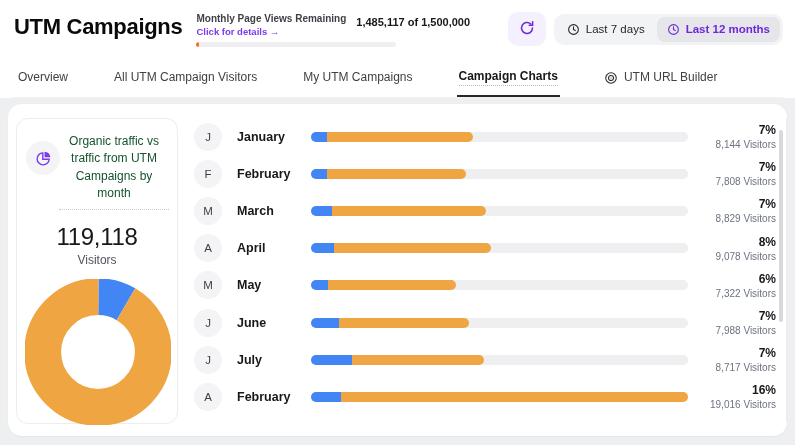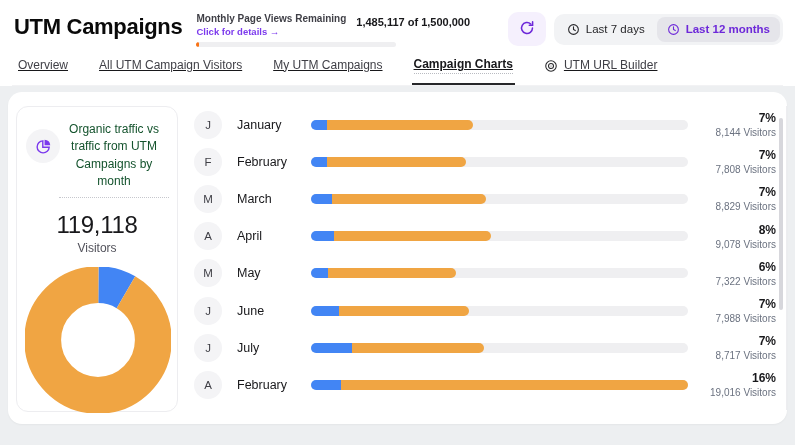--- a/index.html
+++ b/index.html
@@ -21,40 +21,40 @@
   .usage-value { font-size:11px; font-weight:700; color:#18181B; margin-top:3px; white-space:nowrap; }
   .usage-bar { margin-top:5px; height:5px; border-radius:3px; background:#EFEFF1; overflow:hidden; }
   .usage-bar-fill { height:100%; border-radius:3px; }
   .controls { margin-left:auto; display:flex; align-items:center; gap:8px; }
   .refresh-btn { width:38px; height:34px; border:none; border-radius:10px; background:#F5F0FD; display:flex; align-items:center; justify-content:center; cursor:pointer; }
   .ranges { display:flex; align-items:flex-start; background:#F2F3F5; border-radius:10px; padding:3px; gap:2px; }
   .range-btn { display:flex; align-items:center; gap:6px; border:none; background:transparent; border-radius:8px; padding:6px 10px; font-size:11.5px; font-family:inherit; color:#27272A; cursor:pointer; white-space:nowrap; }
   .range-btn.active { background:#E5E5EA; color:#6D28D9; font-weight:700; }
   .range-btn svg { flex:0 0 auto; }
   
-  .tab-bar { display:flex; gap:27px; margin-top:8px; padding:0 4px; border-bottom:1px solid #F2F2F4;text-decoration:underline; }
+  .tab-bar { display:flex; gap:42px; margin-top:20px; padding:0 4px; border-bottom:1px solid #F2F2F4; }
   .tab { display:flex; align-items:center; gap:6px; padding:2px 2px 9px 2px; font-size:12px; color:#3F3F46; cursor:pointer; border-bottom:2px solid transparent; white-space:nowrap; }
   .tab .tab-label { padding-bottom:2px; }
   .tab.active { border-bottom-color:#27272A; color:#18181B; font-weight:600; }
   .tab.active .tab-label { border-bottom:1px dotted #B9BBC1; }
   
   .main { padding:6px 8px 0 8px; }
   .card { background:#FFFFFF; border-radius:14px; height:332px; display:flex; position:relative; box-shadow:0 1px 2px rgba(0,0,0,0.04); }
   
   .left-card { width:162px; margin:14px 0 12px 8px; border:1px solid #EDEDF0; border-radius:12px; padding:14px 8px 8px 8px; position:relative; flex:0 0 auto; }
   .summary-icon { position:absolute; left:9px; top:22px; width:34px; height:34px; border-radius:50%; background:#F4F4F6; display:flex; align-items:center; justify-content:center; }
   .summary-title { margin-left:34px; text-align:center; font-size:12px; line-height:1.45; color:#14532d; border-bottom:1px dotted #C6C7CD; padding-bottom:6px; }
   .summary-total { text-align:center; font-size:24px; font-weight:400; margin-top:13px; letter-spacing:-0.3px; }
   .summary-total-label { text-align:center; font-size:12px; color:#52525B; margin-top:2px; }
   .donut { display:block; margin:12px auto 0 auto; width:146px; height:146px; }
   
   .chart-area { flex:1 1 auto; padding:14px 2px 0 16px; position:relative; min-width:0; }
   .row { display:flex; align-items:center; height:37.2px; }
   .avatar { width:28px; height:28px; border-radius:50%; background:#F4F4F6; color:#3F3F46; font-size:11.5px; display:flex; align-items:center; justify-content:center; margin-right:15px; flex:0 0 auto; }
-  .month { width:74px; font-size:12.5px; font-weight:400; color:#18181B; flex:0 0 auto; }
+  .month { width:74px; font-size:12.5px; font-weight:700; color:#18181B; flex:0 0 auto; }
   .track { flex:1 1 auto; height:10px; background:#EFEFF1; border-radius:6px; margin-right:12px; }
   .fill { height:100%; border-radius:6px; display:flex; overflow:hidden; }
   .seg { height:100%; }
   .seg.organic { flex:1 1 auto; }
   .stats { width:76px; text-align:right; margin-right:8px; flex:0 0 auto; }
   .pct { font-size:12px; font-weight:700; color:#18181B; }
   .vis { font-size:10px; color:#6B7280; margin-top:2px; white-space:nowrap; }
   .scrollbar { position:absolute; right:3px; top:26px; width:4px; height:192px; background:#D7D7DC; border-radius:2px; }
   .divider { width:1px; background:#EDEDF0; margin:14px 0; flex:0 0 auto; }
   

